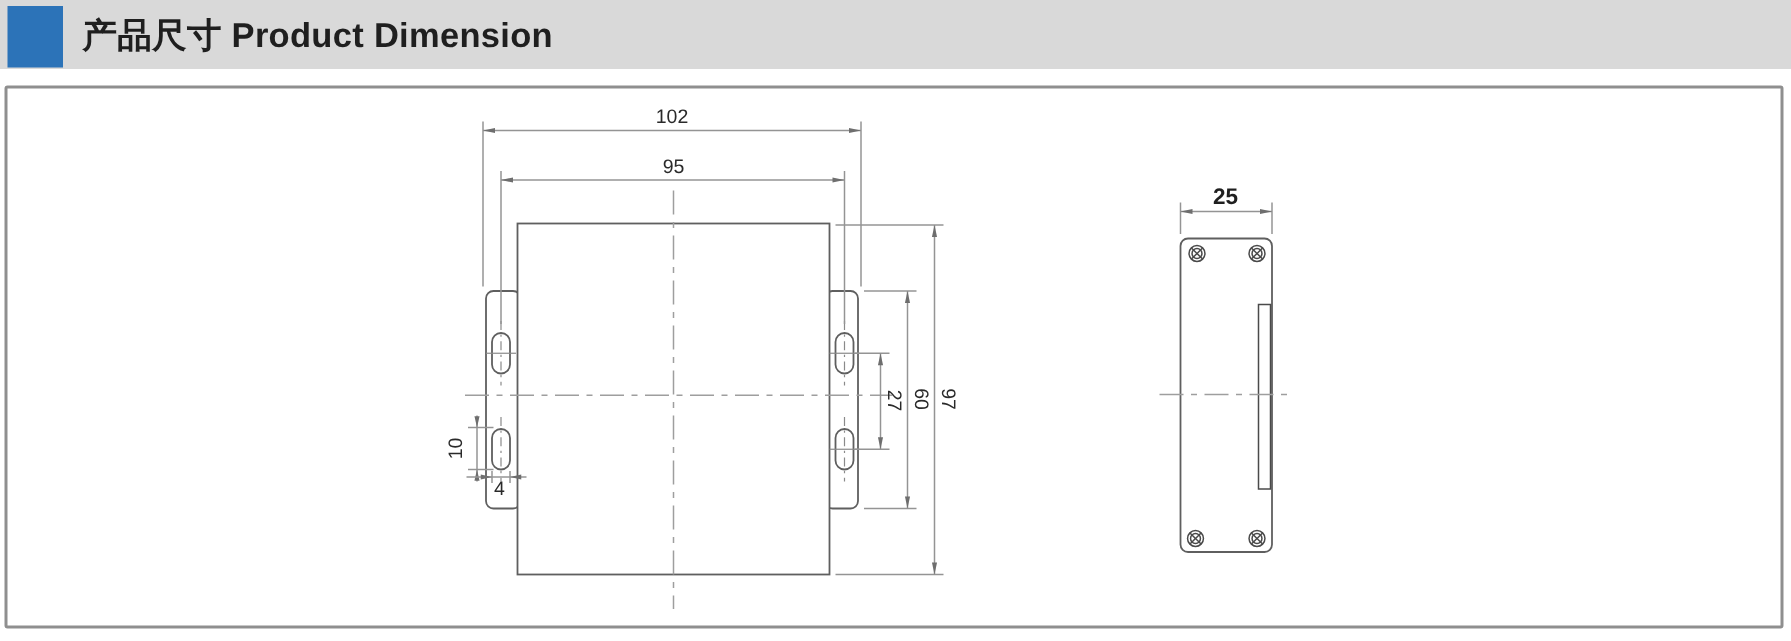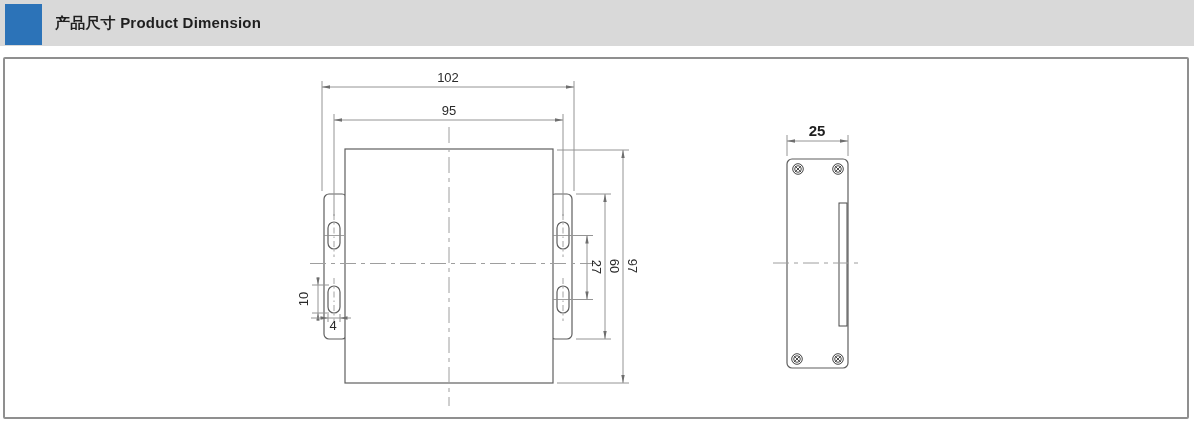--- a/index.html
+++ b/index.html
@@ -11,21 +11,21 @@
   .header{
     position:absolute;left:0;top:0;width:1194px;height:46px;
     background:#d9d9d9;
   }
   .accent-square{
     position:absolute;left:5px;top:4px;width:37px;height:41px;
     background:#2c73b8;
   }
   .header-title{
     position:absolute;left:55px;top:0;height:46px;line-height:46px;
-    font-size:15px;font-weight:bold;color:#1f1f1f;letter-spacing:.2px;
+    font-size:23px;font-weight:bold;color:#1f1f1f;letter-spacing:.2px;
     white-space:nowrap;
   }
   
   .panel{
     position:absolute;left:3px;top:57px;width:1186px;height:362px;
     background:#ffffff;border:2px solid #8f8f8f;border-radius:2px;
     box-sizing:border-box;
   }
   svg.drawing{position:absolute;left:0;top:0;width:1194px;height:427px;}
   

